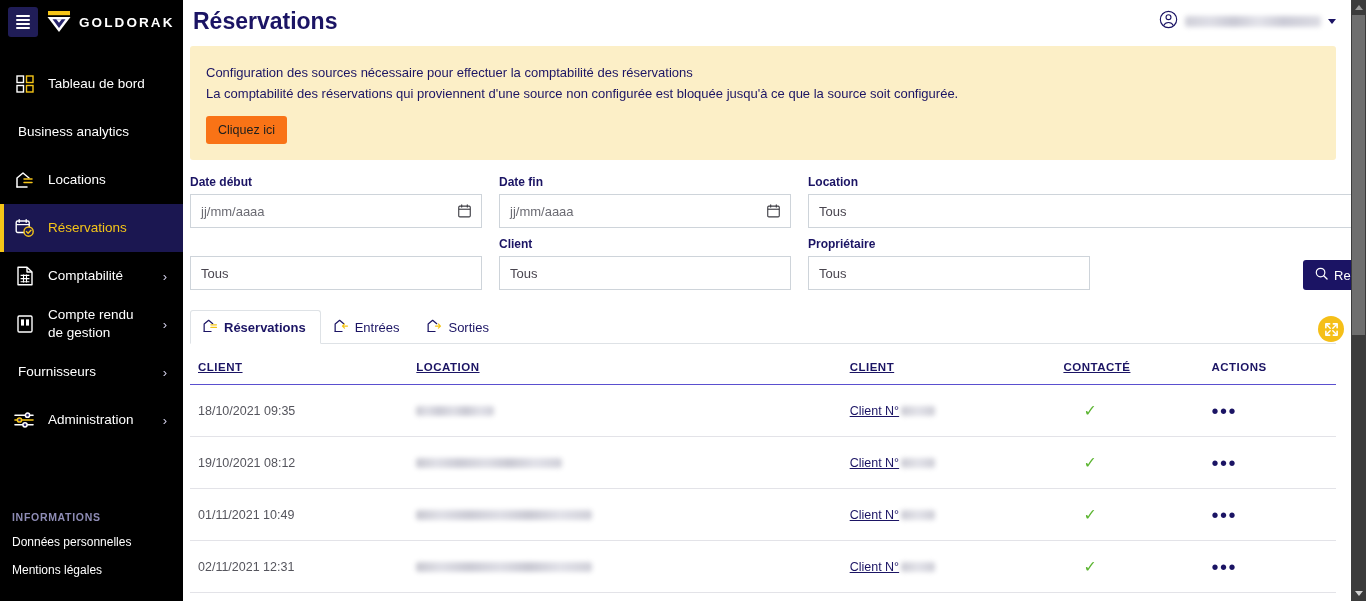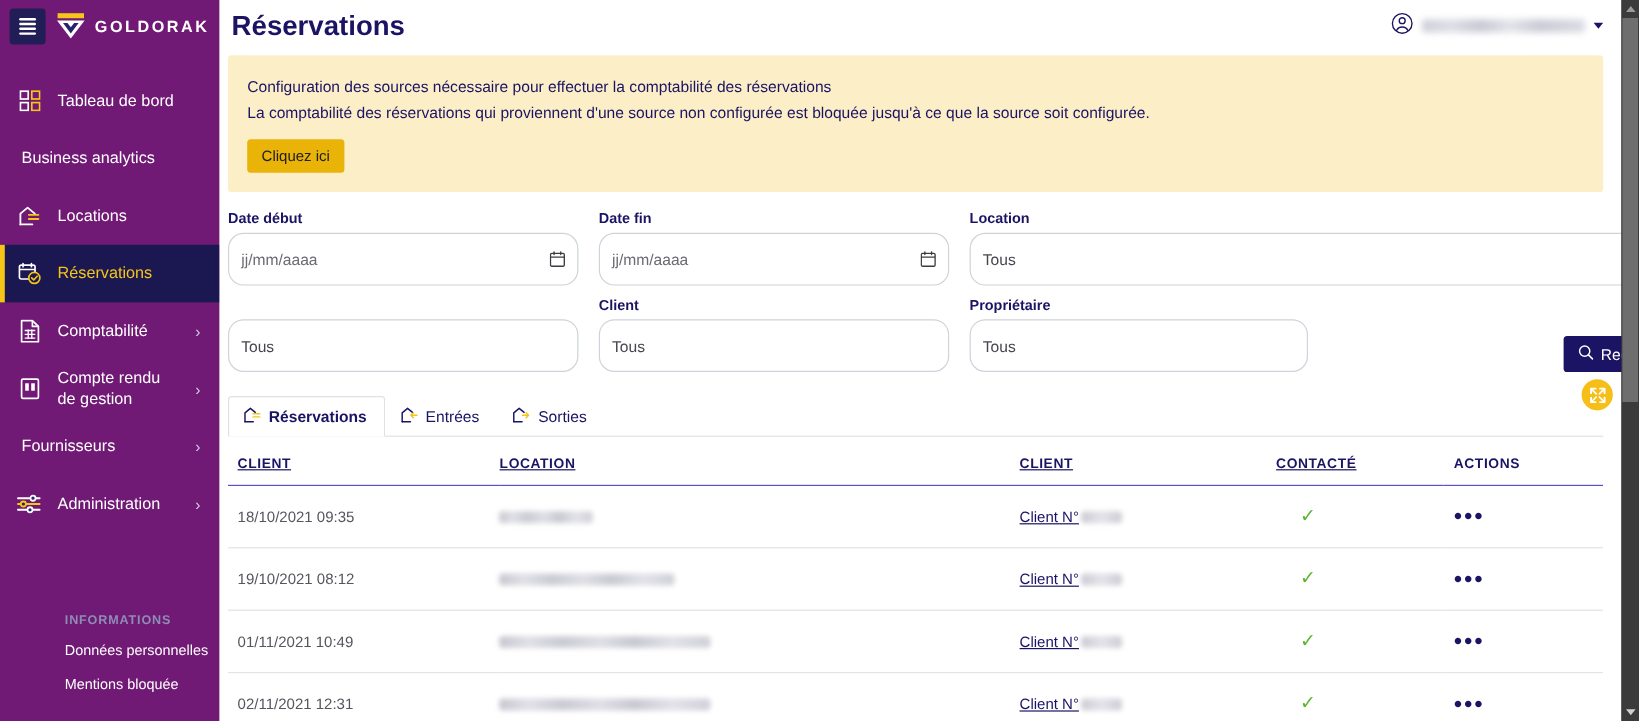--- a/index.html
+++ b/index.html
@@ -15,21 +15,21 @@
     width: 1366px; height: 601px;
     display: flex;
     overflow: hidden;
   }
 
   
   .sidebar {
     width: 183px;
     min-width: 183px;
     height: 601px;
-    background: #701a75;
+    background: #000000;
     color: #ffffff;
     position: relative;
     overflow: hidden;
   }
   .sb-top {
     height: 44px;
     display: flex;
     align-items: center;
     padding-left: 8px;
     gap: 8px;
@@ -74,21 +74,20 @@
     color: #f5c518;
     border-left: 4px solid #f5c518;
     padding-left: 10px;
   }
   .sb-item.active .lbl { color: #f5c518; }
 
   .sb-info {
     position: absolute;
     left: 0; bottom: 10px; width: 164px;
     padding: 0 12px;
-    margin-left: 42px;
   }
   .sb-info-title {
     font-size: 10.5px; letter-spacing: 0.7px;
     color: #8e8cb5; font-weight: 700;
     margin-bottom: 12px;
   }
   .sb-info a {
     display: block; color: #ffffff; text-decoration: none;
     font-size: 12px; margin-bottom: 14px; cursor: pointer;
   }
@@ -129,21 +128,21 @@
     margin: 3px 30px 0 7px;
     background: #fcefc7;
     border-radius: 3px;
     padding: 16px 18px 16px 16px;
   }
   .alert p {
     color: #1b1464; font-size: 13px; line-height: 21px;
   }
   .alert-btn {
     margin-top: 12px;
-    background: #eab308;
+    background: #f97316;
     border: none;
     border-radius: 3px;
     padding: 7px 12px;
     font-size: 12.5px;
     color: #20201e;
     font-family: "Liberation Sans", sans-serif;
     cursor: pointer;
   }
 
   
@@ -154,23 +153,23 @@
     column-gap: 17px;
     row-gap: 9px;
     align-items: end;
   }
   .fld-label {
     display: block;
     font-size: 12px; font-weight: 700; color: #1b1464;
     margin-bottom: 5px;
   }
   .fld-box {
-    height: 44px;
+    height: 34px;
     border: 1px solid #ced4da;
-    border-radius: 13px;
+    border-radius: 0;
     background: #fff;
     display: flex; align-items: center;
     padding: 0 10px;
     font-size: 13px;
     color: #49454f;
     position: relative;
     cursor: text;
   }
   .fld-box.wide { }
   .fld-box .ph { color: #6b6b73; }
@@ -429,21 +428,21 @@
           </svg>
         </span>
         <span class="lbl">Administration</span>
         <span class="chev">›</span>
       </div>
     </nav>
 
     <div class="sb-info">
       <div class="sb-info-title">INFORMATIONS</div>
       <a>Données personnelles</a>
-      <a>Mentions bloquée</a>
+      <a>Mentions légales</a>
     </div>
   </aside>
 
   <section class="main">
 
     <div class="topbar">
       <h1 class="page-title">Réservations</h1>
       <div class="user-area">
         <span>
           <svg width="19" height="19" viewBox="0 0 20 20">

